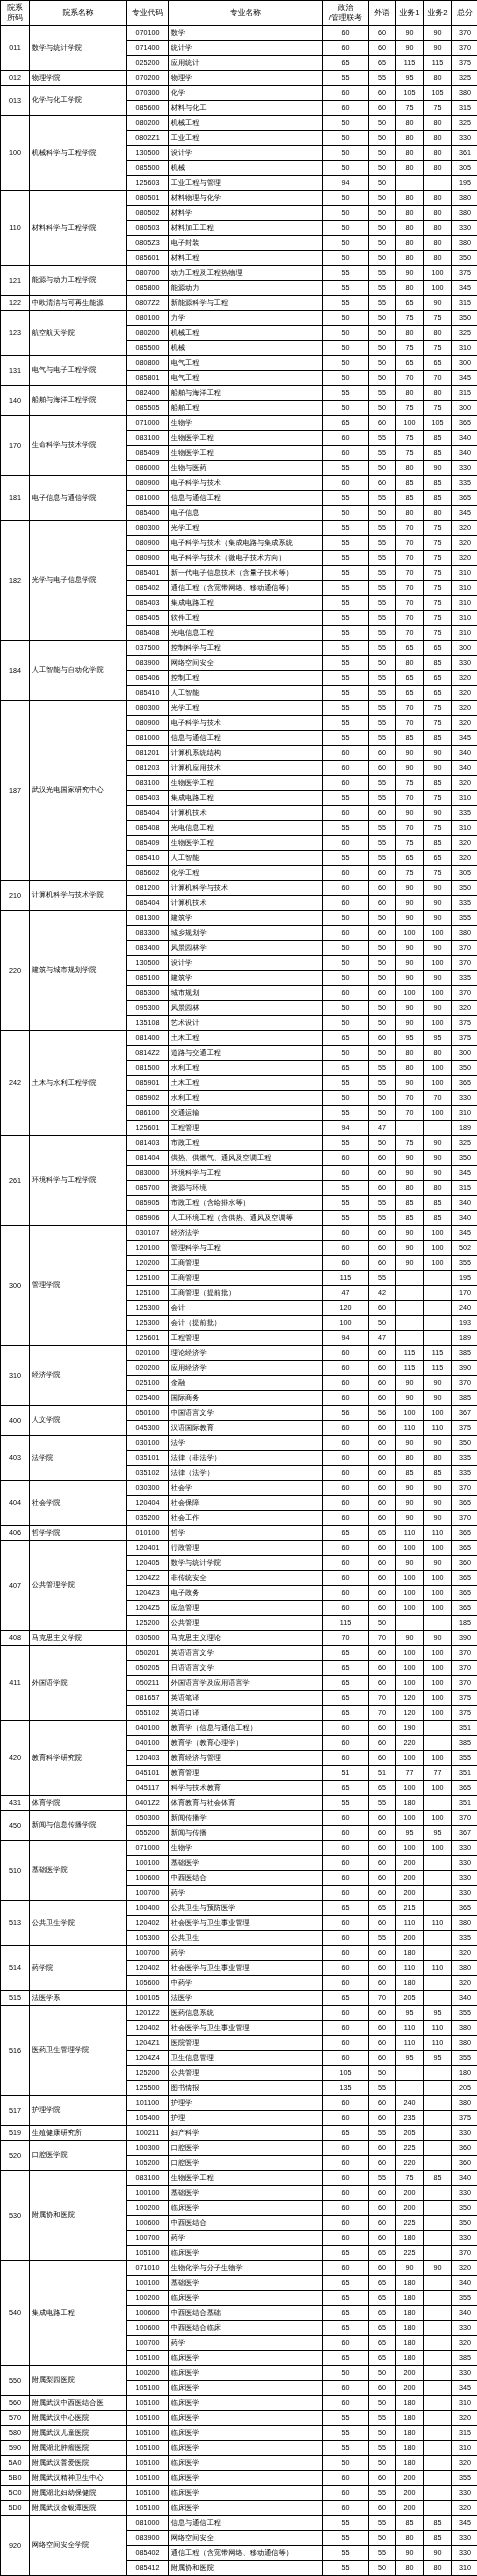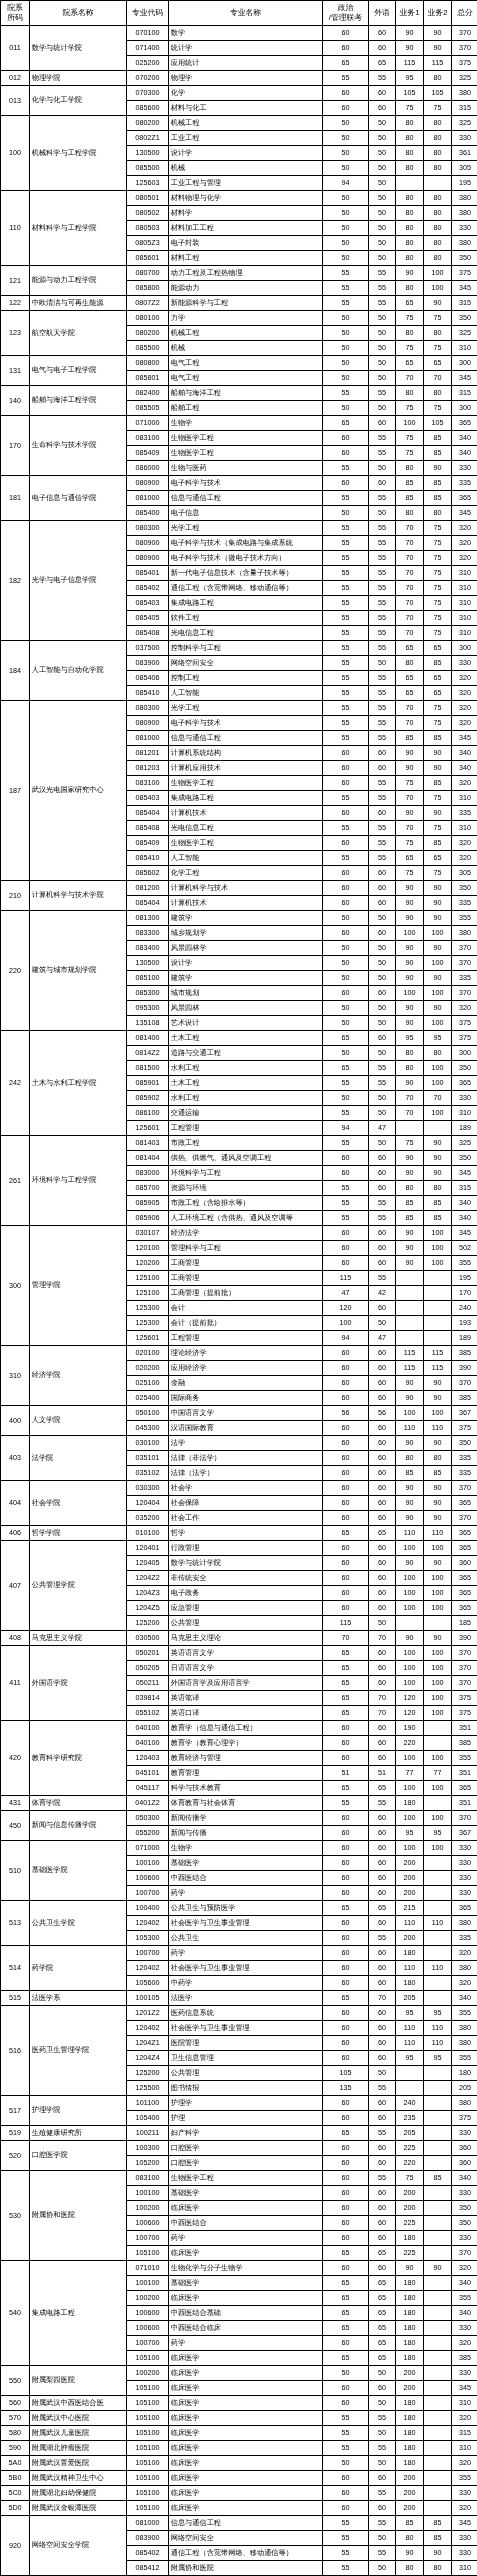--- a/index.html
+++ b/index.html
@@ -1096,21 +1096,21 @@
         <tr>
           <td class="c">050211</td>
           <td class="l">外国语言学及应用语言学</td>
           <td class="c">65</td>
           <td class="c">60</td>
           <td class="c">100</td>
           <td class="c">100</td>
           <td class="c">370</td>
         </tr>
         <tr>
-          <td class="c">039814</td>
+          <td class="c">081657</td>
           <td class="l">英语笔译</td>
           <td class="c">65</td>
           <td class="c">70</td>
           <td class="c">120</td>
           <td class="c">100</td>
           <td class="c">375</td>
         </tr>
         <tr>
           <td class="c">055102</td>
           <td class="l">英语口译</td>

